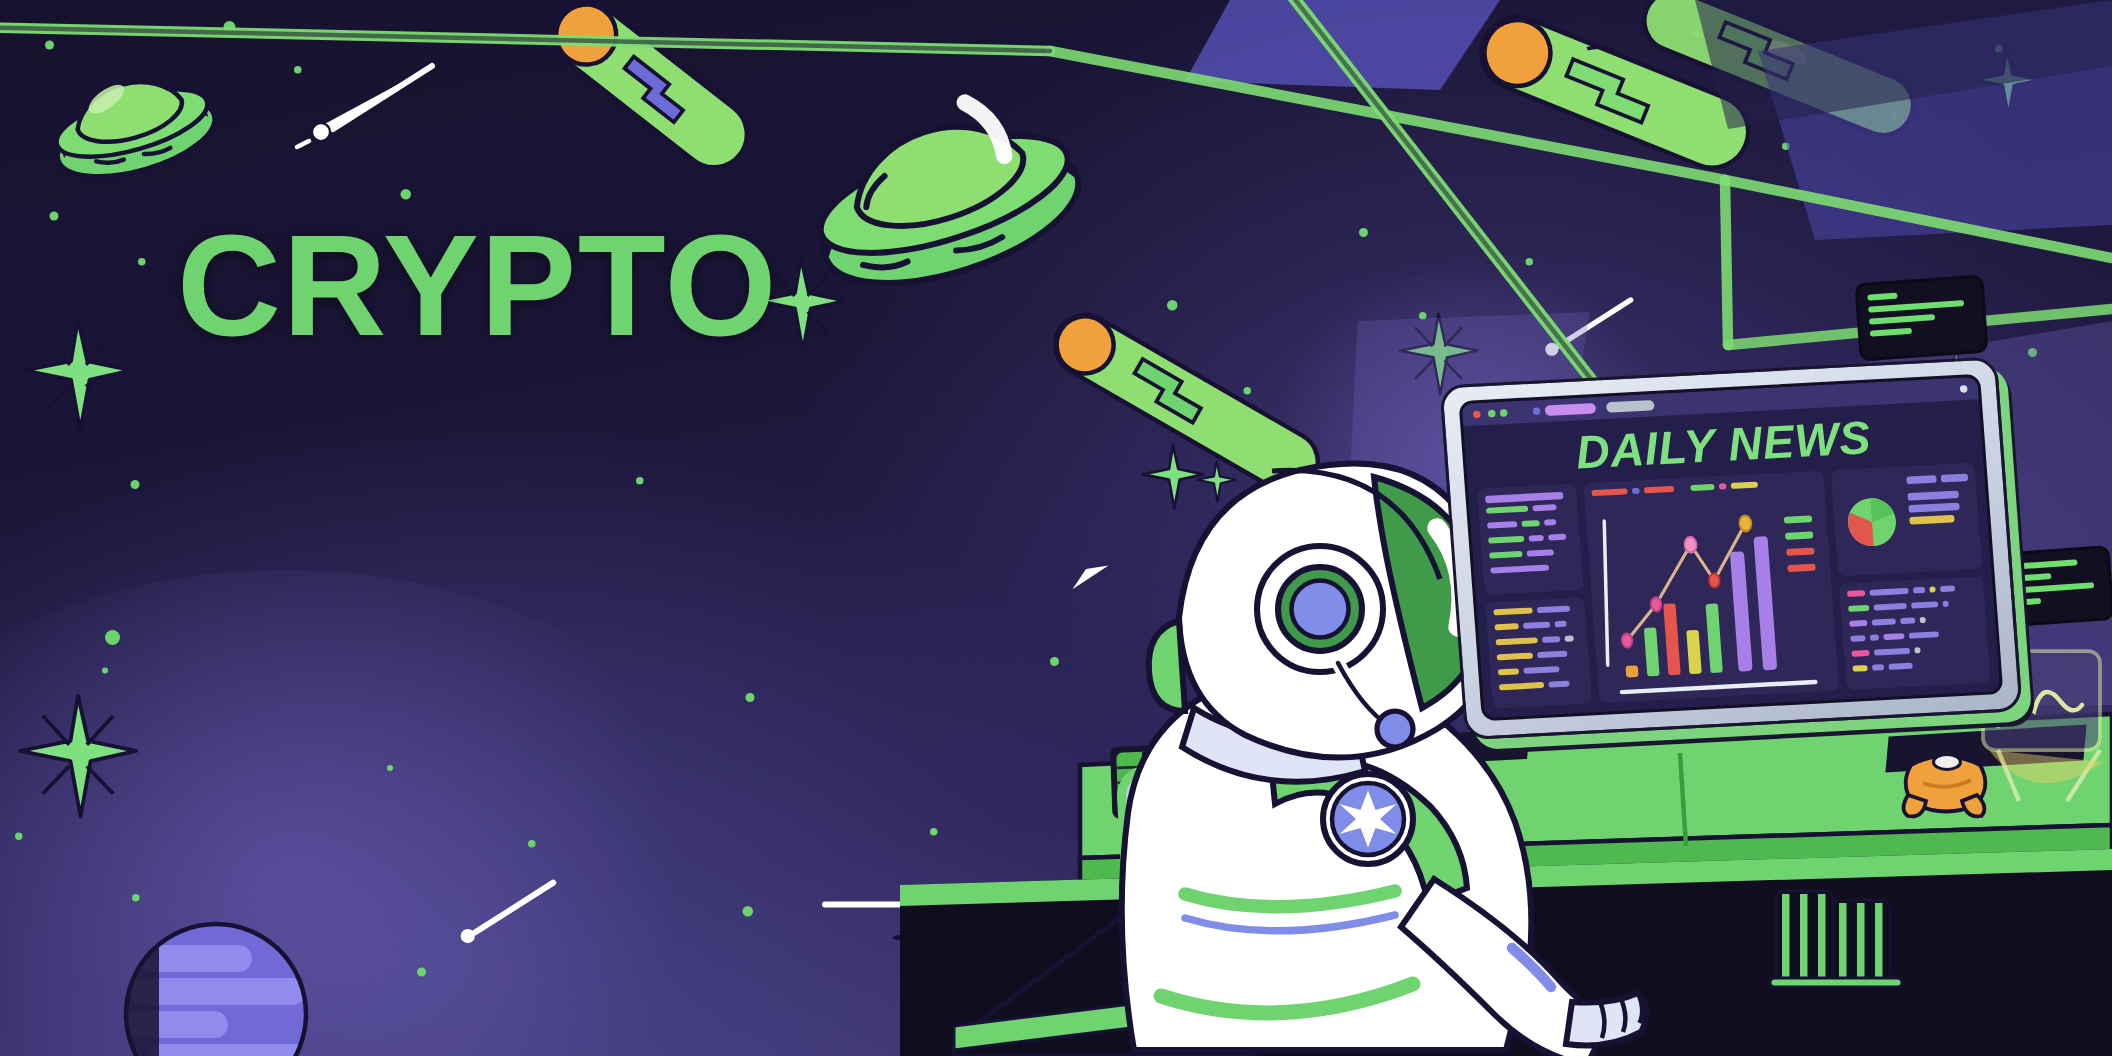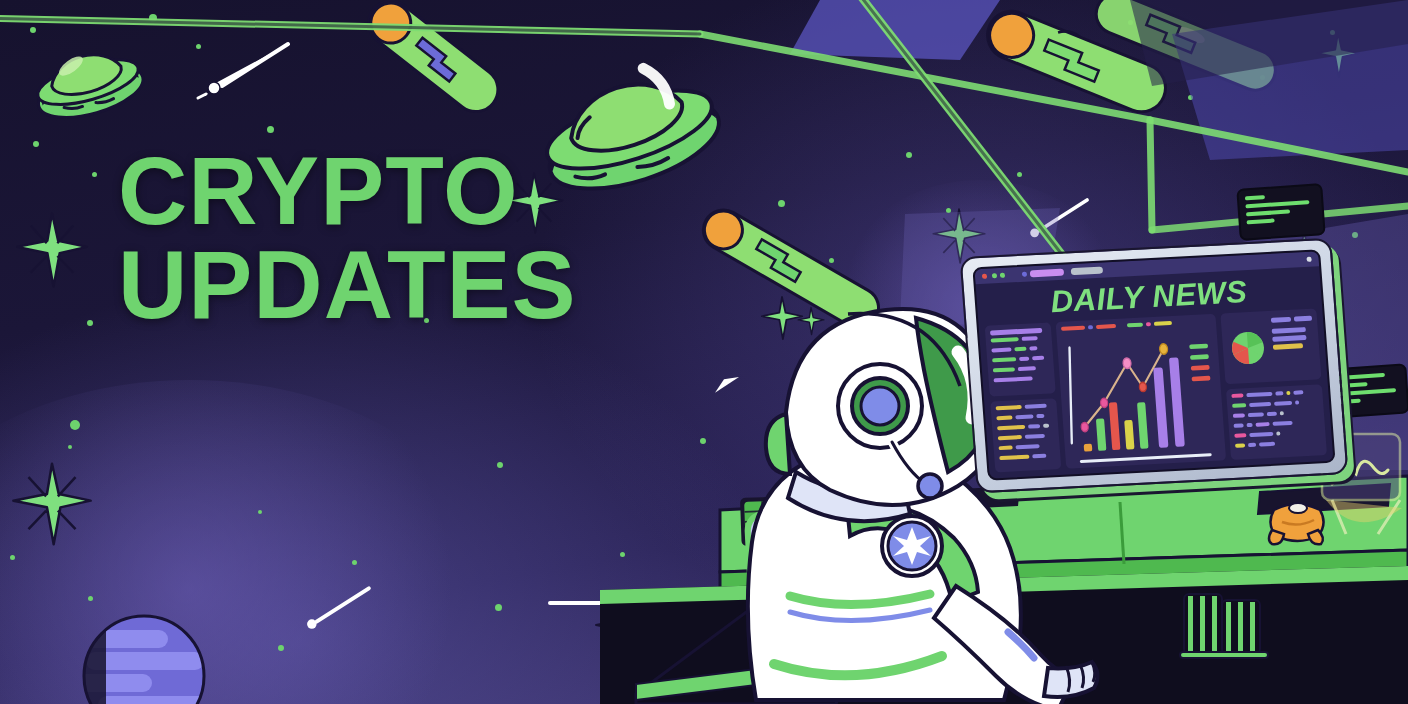--- a/index.html
+++ b/index.html
@@ -660,16 +660,15 @@
               </div>
           </div>
         </div>
 
       </div>
     </div>
   </div>
 
   <div id="headline">
     <div class="ln-green">CRYPTO</div>
-    <div class="ln-green">UPDATES</div>
   </div>
 
 </div>
 
 </body></html>

